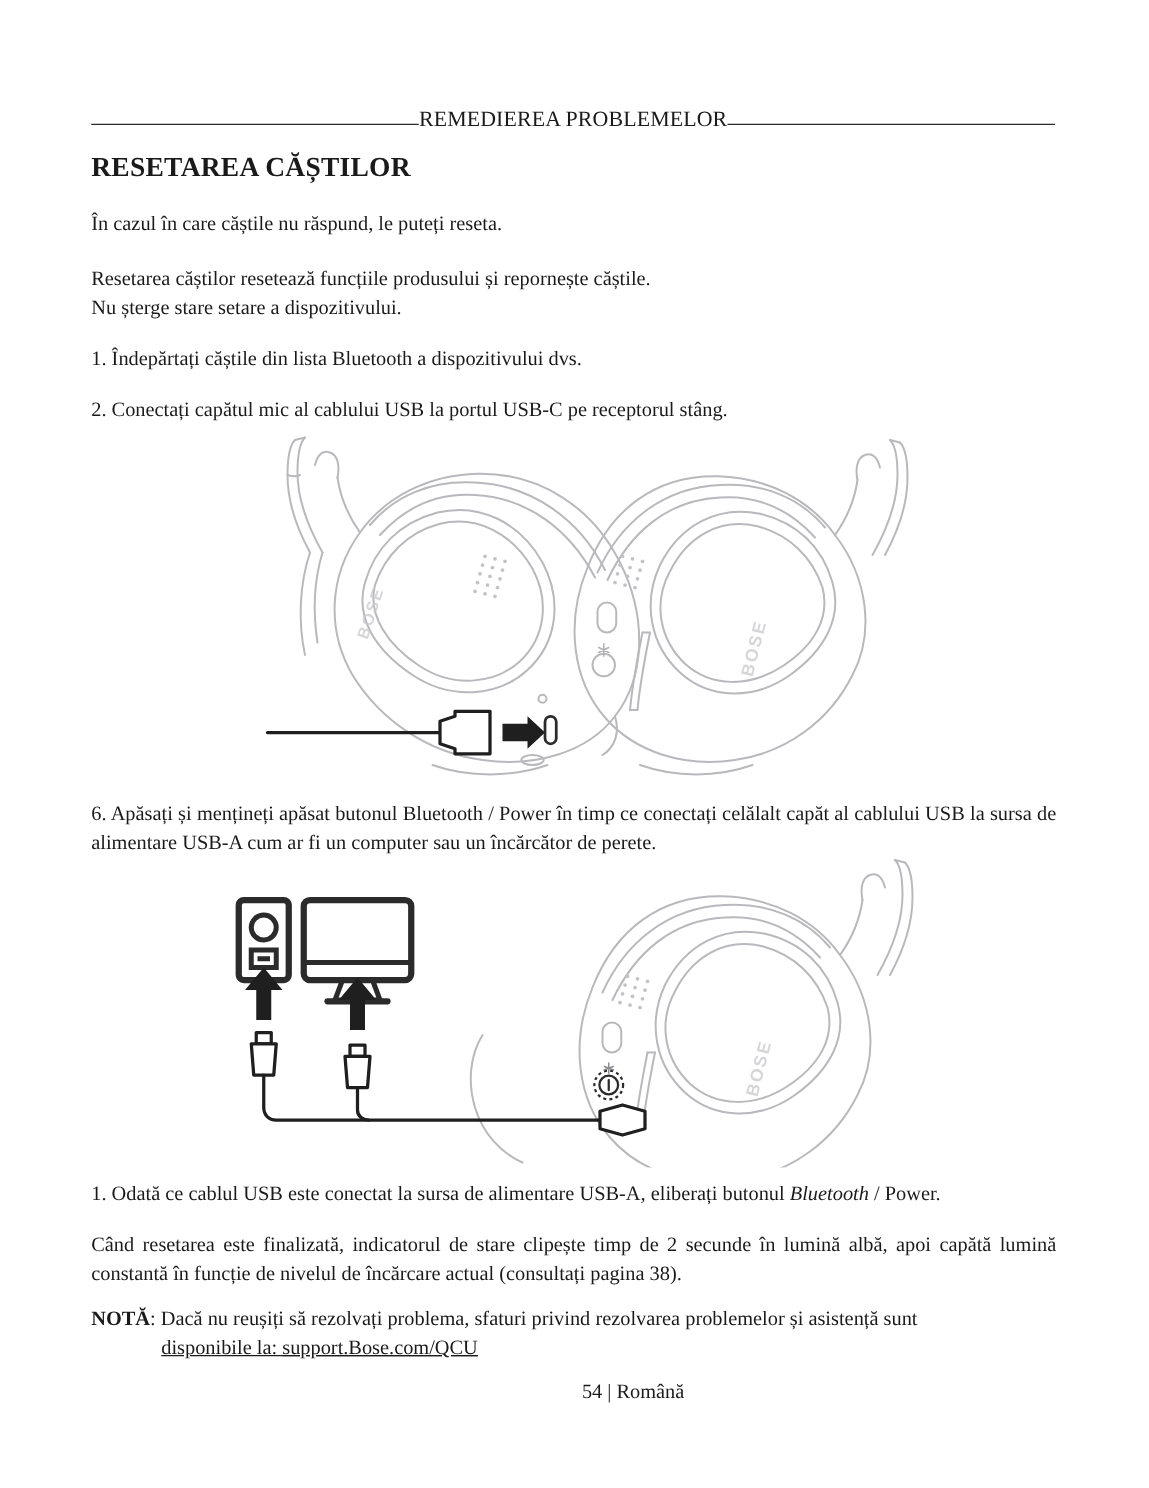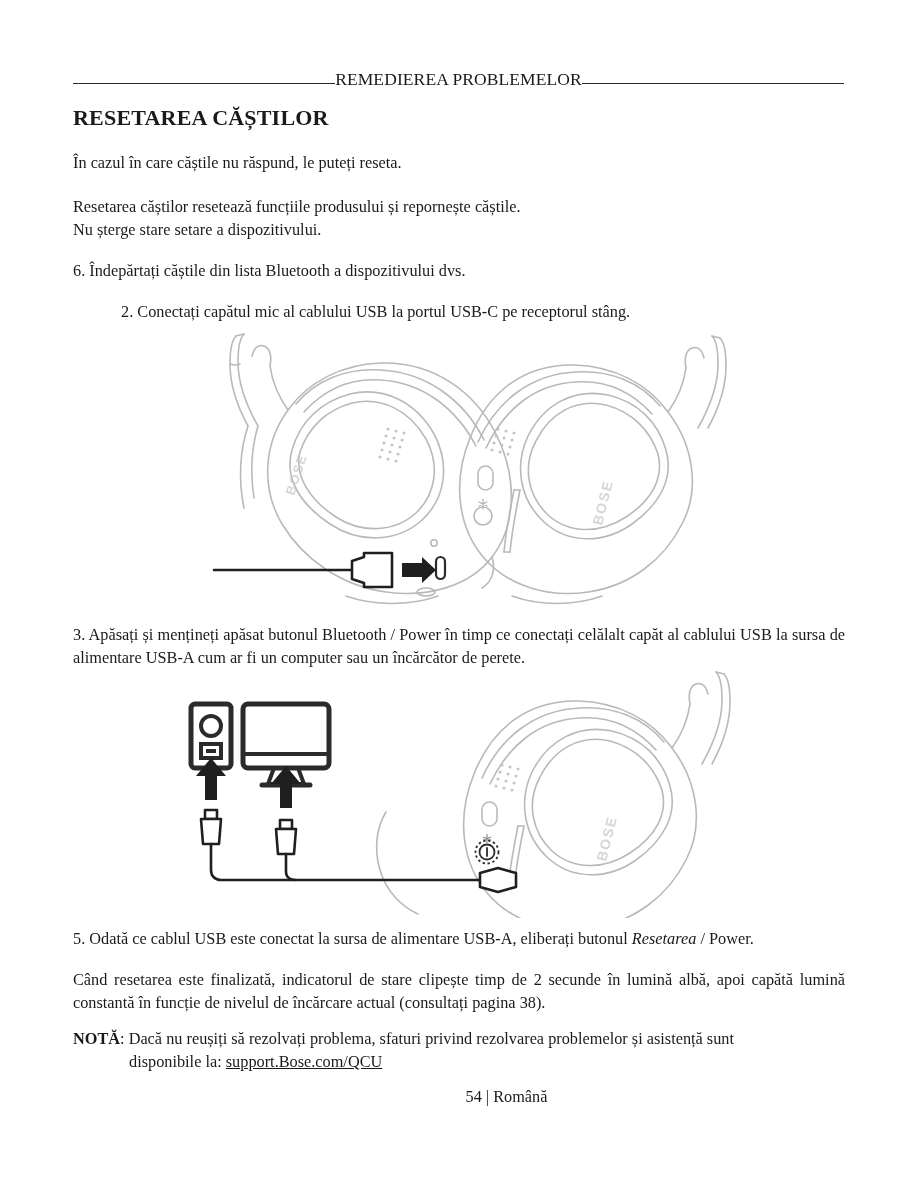--- a/index.html
+++ b/index.html
@@ -10,21 +10,21 @@
   body {
     width: 919px;
     height: 1190px;
     position: relative;
     font-family: "Liberation Serif", "DejaVu Serif", serif;
     color: #1a1a1a;
     overflow: hidden;
   }
   .page {
     position: absolute;
-    left: 0; top: 0;
+    left: 0; top: 16px;
     width: 919px;
     height: 846px;
   }
 
   
   .running-header {
     position: absolute;
     left: 73px;
     top: 62px;
     width: 771px;
@@ -74,20 +74,21 @@
     left: 73px;
     top: 1027px;
     width: 772px;
     font-size: 16.3px;
     line-height: 23px;
   }
   .note-body { display: inline; }
   .note-line2 {
     display: block;
     padding-left: 56px;
+    text-decoration: underline;
   }
 
   .footer {
     position: absolute;
     left: 0;
     top: 1087px;
     width: 919px;
     text-align: center;
     font-size: 16.3px;
     margin-left: 47px;
@@ -110,22 +111,22 @@
     <span class="hdr-rule"></span>
   </div>
 
   <div class="h1">RESETAREA CĂȘTILOR</div>
 
   <div class="para" style="top:195px;">Resetarea căștilor resetează funcțiile produsului și repornește căștile.</div>
 
   <div class="para" style="top:151px;">În cazul în care căștile nu răspund, le puteți reseta.</div>
   <div class="para" style="top:218px;">Nu șterge stare setare a dispozitivului.</div>
 
-  <div class="para" style="top:259px;">6. Îndepărtați căștile din lista Bluetooth a dispozitivului dvs.</div>
-  <div class="para" style="top:300px;margin-left:48px;">2. Conectați capătul mic al cablului USB la portul USB-C pe receptorul stâng.</div>
+  <div class="para" style="top:259px;">1. Îndepărtați căștile din lista Bluetooth a dispozitivului dvs.</div>
+  <div class="para" style="top:300px;">2. Conectați capătul mic al cablului USB la portul USB-C pe receptorul stâng.</div>
 
   <div class="figure" style="left:196px; top:330px;">
     <svg width="560" height="280" viewBox="0 0 560 280" xmlns="http://www.w3.org/2000/svg">
       <g fill="none" stroke="#b9b9bd" stroke-width="1.6" stroke-linecap="round" stroke-linejoin="round">
 
         <path d="M40 6 C36 10 34 20 34 34 C34 52 40 74 52 96"></path>
         <path d="M48 4 C44 8 42 18 42 32 C42 50 49 73 62 96"></path>
         <path d="M40 6 L48 4"></path>
         <path d="M34 34 C34 34 40 36 44 34"></path>
         <path d="M52 96 C44 120 42 150 48 178"></path>
@@ -240,21 +241,21 @@
           <path d="M287 169 L287 179 M283 172 L291 176 M291 172 L283 176"></path>
         </g>
 
         <g transform="translate(406,196) rotate(-76)" opacity="0.75">
           <text x="0" y="0" font-family="Liberation Sans, sans-serif" font-size="14" font-weight="bold" letter-spacing="1.6" fill="#c9c9cd" stroke="none">BOSE</text>
         </g>
       </g>
     </svg>
   </div>
 
-  <div class="para wide just" style="top:623px;">3. Apăsați și mențineți apăsat butonul Bluetooth / Power în timp ce conectați celălalt capăt al cablului USB la sursa de alimentare USB-A cum ar fi un computer sau un încărcător de perete.</div>
+  <div class="para wide just" style="top:623px;">6. Apăsați și mențineți apăsat butonul Bluetooth / Power în timp ce conectați celălalt capăt al cablului USB la sursa de alimentare USB-A cum ar fi un computer sau un încărcător de perete.</div>
 
   <div class="figure" style="left:180px; top:668px;">
     <svg width="600" height="250" viewBox="0 0 600 250" xmlns="http://www.w3.org/2000/svg">
 
       <g fill="none" stroke="#b9b9bd" stroke-width="1.6" stroke-linecap="round" stroke-linejoin="round">
         <path d="M544 6 C548 10 550 20 550 34 C550 52 544 74 532 96"></path>
         <path d="M536 4 C540 8 542 18 542 32 C542 50 535 73 522 96"></path>
         <path d="M544 6 L536 4"></path>
         <path d="M528 26 C526 18 522 14 516 16 C510 18 508 26 510 36"></path>
         <path d="M510 36 C508 50 502 66 492 80"></path>
@@ -336,21 +337,21 @@
       <g fill="none" stroke="#1f1f1f" stroke-width="2.6" stroke-linecap="round">
         <path d="M31 176 L31 202 C31 208 35 212 41 212 L300 212"></path>
         <path d="M106 186 L106 204 C106 209 110 212 115 212"></path>
       </g>
 
       <path d="M300 205 L318 200 L336 205 L336 219 L318 224 L300 219 Z" fill="#ffffff" stroke="#1f1f1f" stroke-width="2.6" stroke-linejoin="round"></path>
     </svg>
   </div>
 
   <div class="para wide" style="top:927px;">
-    <span>5. Odată ce cablul USB este conectat la sursa de alimentare USB-A, eliberați butonul </span><span class="ital">Resetarea</span><span> / Power.</span>
+    <span>1. Odată ce cablul USB este conectat la sursa de alimentare USB-A, eliberați butonul </span><span class="ital">Bluetooth</span><span> / Power.</span>
   </div>
 
   <div class="para wide just" style="top:968px;">Când resetarea este finalizată, indicatorul de stare clipește timp de 2 secunde în lumină albă, apoi capătă lumină constantă în funcție de nivelul de încărcare actual (consultați pagina 38).</div>
 
   <div class="note">
     <span class="bold">NOTĂ</span><span class="note-body">: Dacă nu reușiți să rezolvați problema, sfaturi privind rezolvarea problemelor și asistență sunt</span>
     <span class="note-line2"><span>disponibile la: </span><span class="ulink">support.Bose.com/QCU</span></span>
   </div>
 
   <div class="footer">54 | Română</div>

